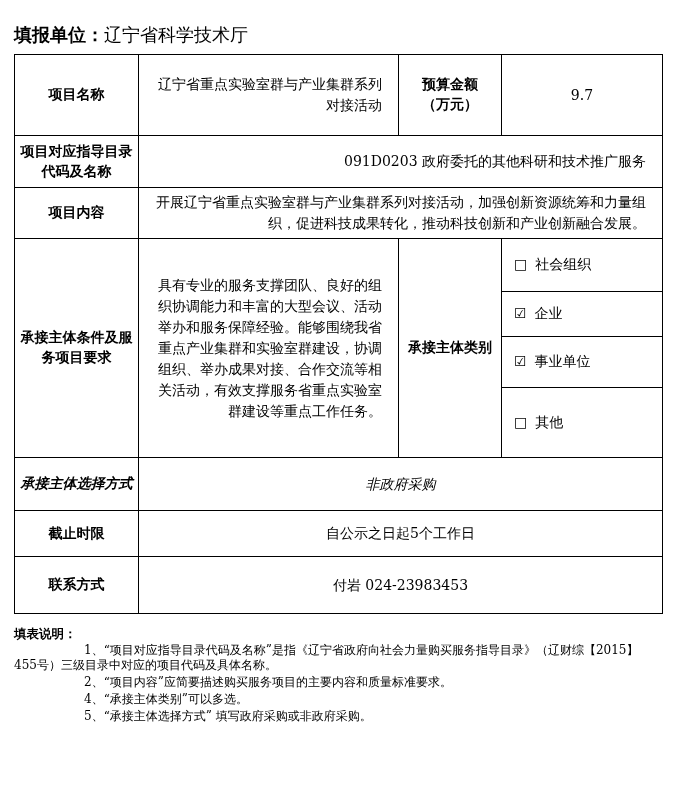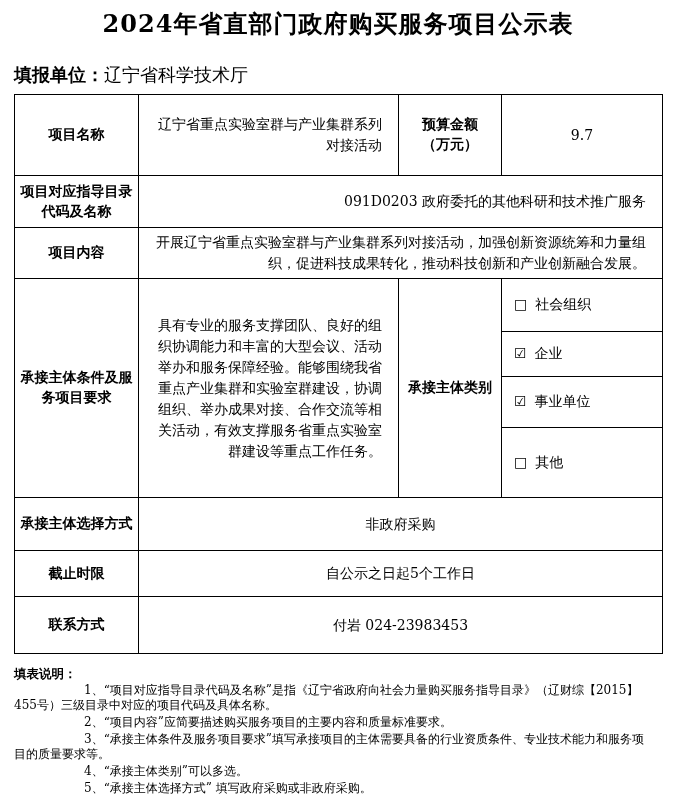--- a/index.html
+++ b/index.html
@@ -54,21 +54,21 @@
     margin-right: 8px;
     display: inline-block;
   }
   tr.r1 { height: 81px; }
   tr.r2 { height: 52px; }
   tr.r3 { height: 45px; }
   tr.r4a { height: 53px; }
   tr.r4b { height: 45px; }
   tr.r4c { height: 51px; }
   tr.r4d { height: 70px; }
-  tr.r5 { height: 53px; }
+  tr.r5 { height: 53px; font-style: italic; }
   tr.r6 { height: 46px; }
   tr.r7 { height: 57px; }
 
   .notes {
     margin: 12px 24px 0 14px;
     font-size: 12px;
     line-height: 15px;
   }
   .notes-title {
     font-weight: bold;
@@ -79,21 +79,20 @@
   .note-item {
     margin: 0 0 2px 0;
     text-indent: 70px;
   }
 </style>
 </head>
 <body>
 
 <div class="page">
 
-  <div class="doc-title">2024年省直部门政府购买服务项目公示表</div>
 
   <div class="unit-line">
     <span class="unit-label">填报单位：</span><span class="unit-value">辽宁省科学技术厅</span>
   </div>
 
   <table class="main">
     <colgroup>
       <col style="width:124px">
       <col style="width:260px">
       <col style="width:103px">
@@ -150,18 +149,17 @@
         <td class="hdr">联系方式</td>
         <td class="val-center" colspan="3">付岩 024-23983453</td>
       </tr>
     </tbody>
   </table>
 
   <div class="notes">
     <div class="notes-title">填表说明：</div>
     <p class="note-item">1、“项目对应指导目录代码及名称”是指《辽宁省政府向社会力量购买服务指导目录》（辽财综【2015】455号）三级目录中对应的项目代码及具体名称。</p>
     <p class="note-item">2、“项目内容”应简要描述购买服务项目的主要内容和质量标准要求。</p>
-    <p class="note-item">3、“承接主体条件及服务项目要求”填写承接项目的主体需要具备的行业资质条件、专业技术能力和服务项目的质量要求等。</p>
     <p class="note-item">4、“承接主体类别”可以多选。</p>
     <p class="note-item">5、“承接主体选择方式” 填写政府采购或非政府采购。</p>
   </div>
 
 </div>
 
 </body></html>

